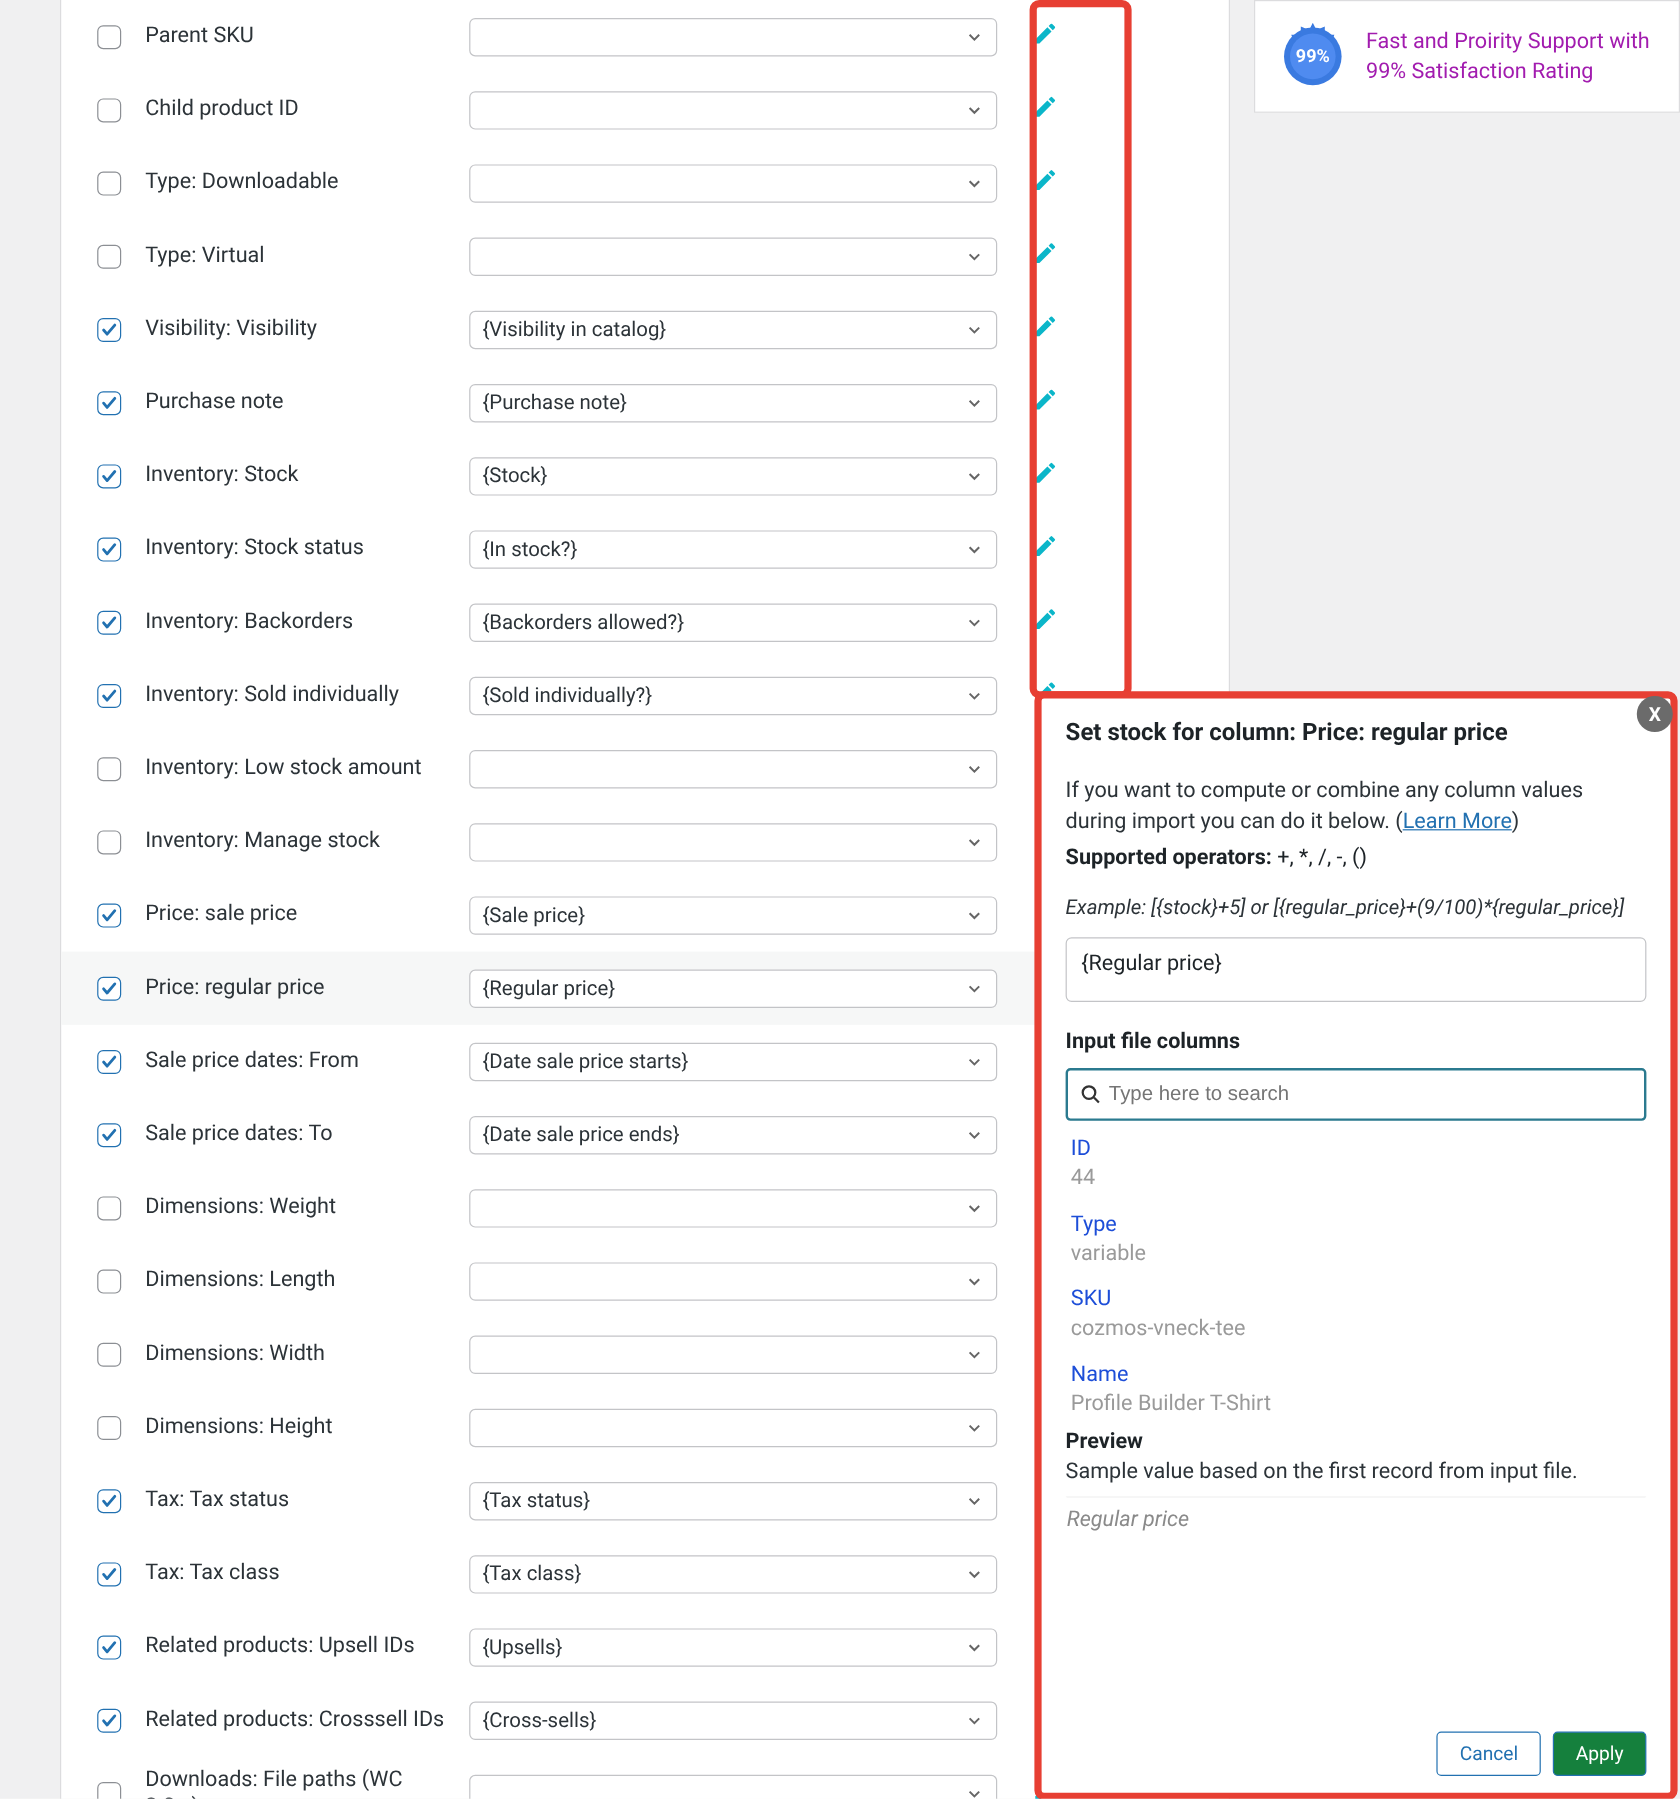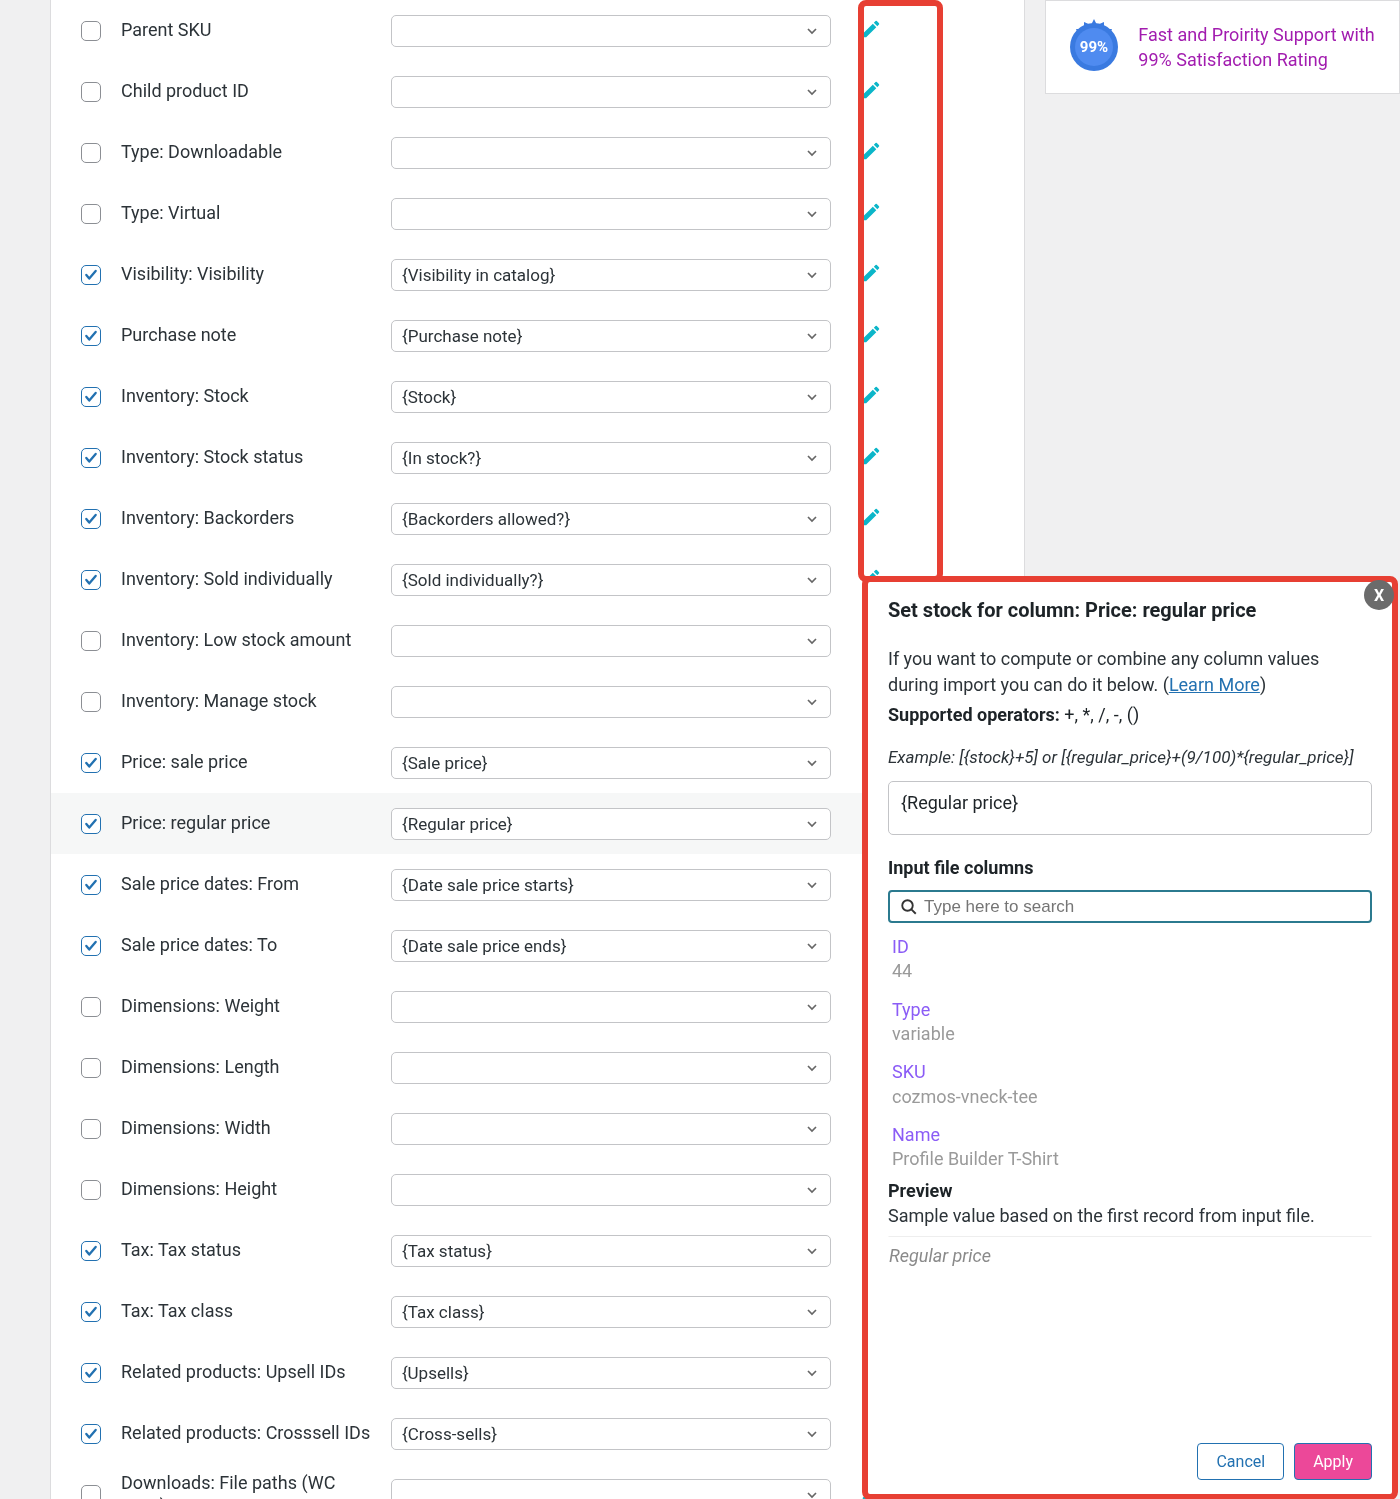--- a/index.html
+++ b/index.html
@@ -200,21 +200,21 @@
     margin-bottom: 22px;
   }
   .section-h {
     font-weight: 700;
     font-size: 18px;
     margin-bottom: 12px;
   }
   .search-wrap {
     border: 2px solid #2b7a8f;
     border-radius: 4px;
-    height: 33px;
+    height: 44px;
     display: flex;
     align-items: center;
     padding: 0 10px;
     gap: 6px;
     margin-bottom: 12px;
   }
   .search-ic { width: 18px; height: 18px; color: #333; }
   .search-inp {
     border: none;
     outline: none;
@@ -226,21 +226,21 @@
   .col-list {
     border: 0;
     height: 235px;
     overflow-y: auto;
     position: relative;
     padding-right: 6px;
   }
   .col-list::-webkit-scrollbar { width: 8px; }
   .col-list::-webkit-scrollbar-thumb { background: #c0c0c0; border-radius: 4px; }
   .col-item { margin-bottom: 14px; padding-left: 4px; }
-  .col-name { font-size: 18px; color: #8b5cf6; line-height: 1.35; }
+  .col-name { font-size: 18px; color: #1d4ed8; line-height: 1.35; }
   .col-val { font-size: 18px; color: #9a9a9a; line-height: 1.35; }
   .preview-h {
     font-weight: 700;
     font-size: 18px;
     margin-top: 10px;
     margin-bottom: 4px;
   }
   .preview-sub {
     font-size: 18px;
     color: #2c3338;
@@ -267,21 +267,21 @@
     padding: 8px 18px;
     font-size: 16px;
     cursor: pointer;
   }
   .btn-cancel {
     background: #fff;
     border: 1px solid #2271b1;
     color: #2271b1;
   }
   .btn-apply {
-    background: #ec4899;
+    background: #15803d;
     border: 1px solid #2271b1;
     color: #fff;
   }
 </style>
 </head>
 <body>
 
 <div class="page-wrap">
   <div class="main-col" id="rows-container">
       <div class="row">

